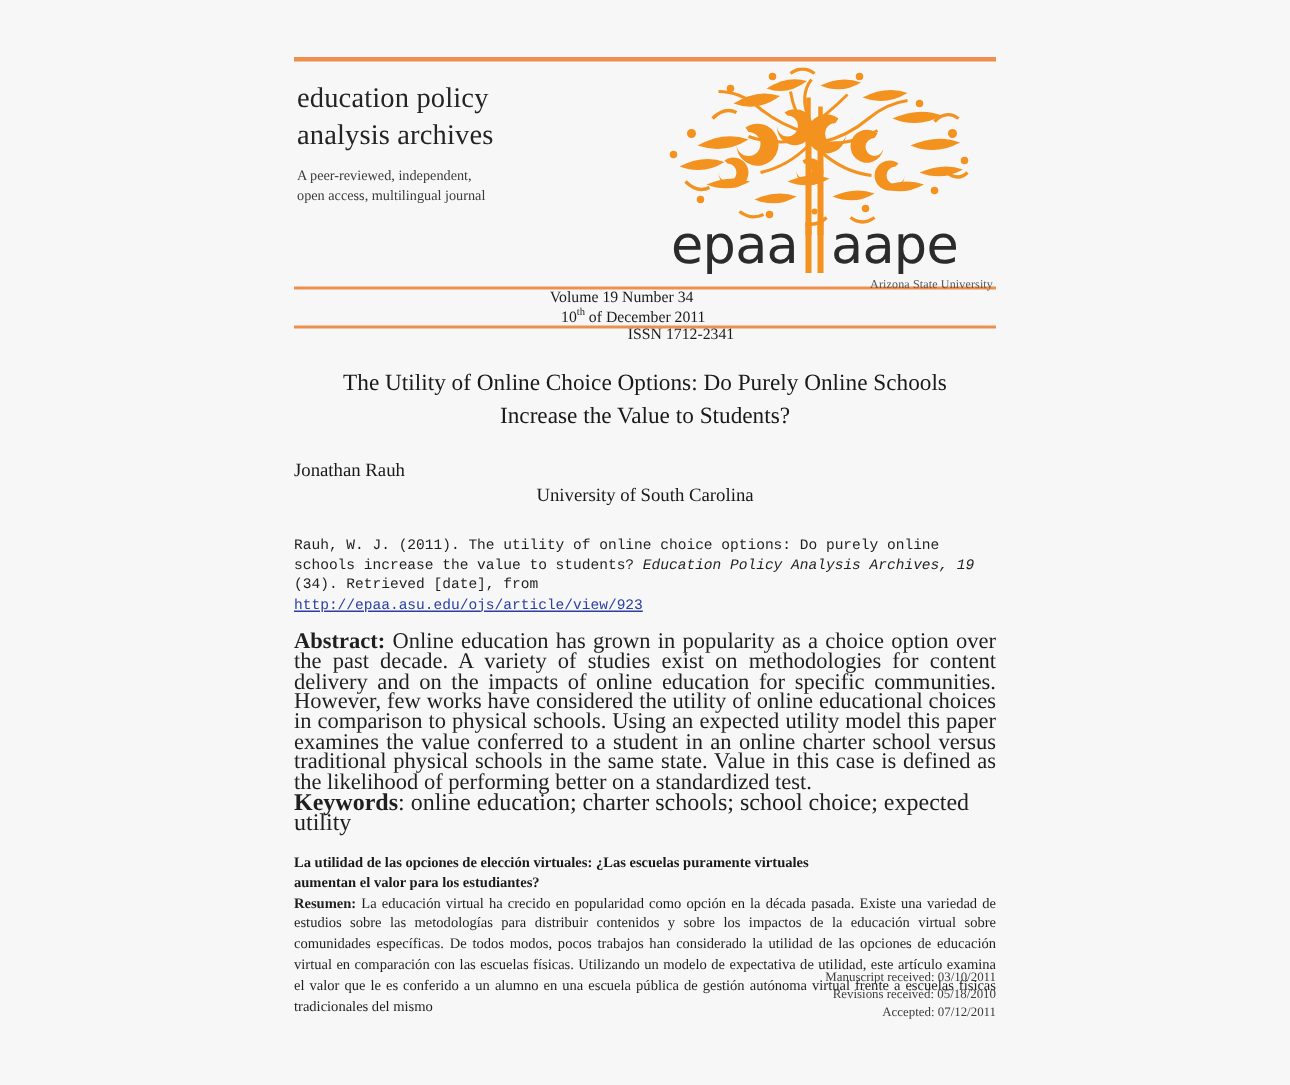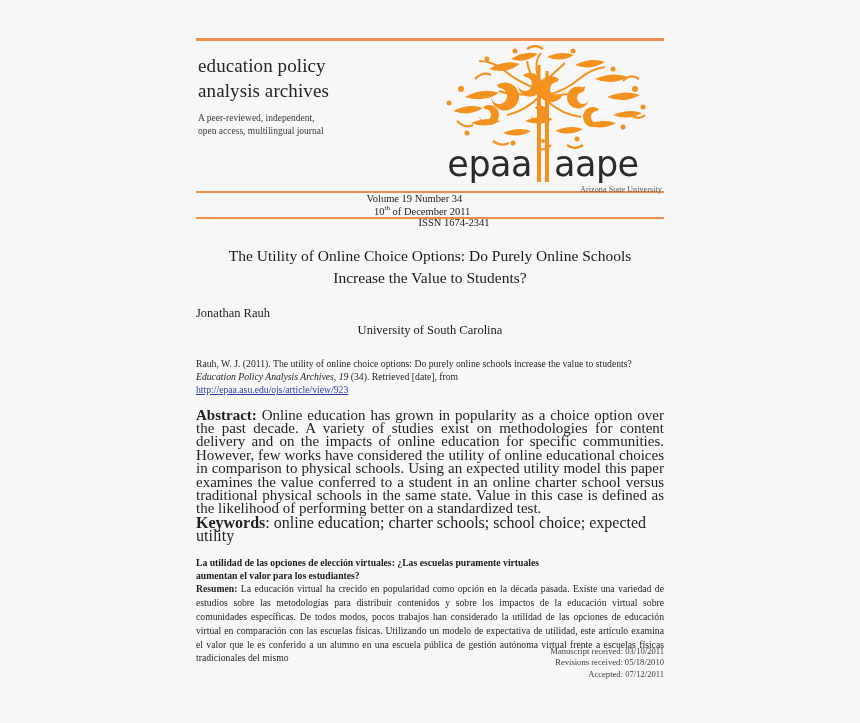--- a/index.html
+++ b/index.html
@@ -159,20 +159,21 @@
     font-size: 12.5px;
     line-height: 17px;
     color: #1a1a1a;
   }
 
   .citation {
     margin-top: 18px;
     font-size: 9.7px;
     line-height: 13.2px;
     color: #1f1f1f;
+    font-family: Liberation Mono, monospace;
   }
   .citation .ital { font-style: italic; }
   .citation a {
     color: #2a3fa0;
     text-decoration: underline;
   }
 
   .abstract-block {
     margin-top: 12px;
     font-size: 15px;
@@ -322,21 +323,21 @@
         </div>
 
         <div class="university">Arizona State University</div>
       </div>
     </div>
 
     <div class="rule-orange thin"></div>
     <div class="volume-bar">
       <span class="vb-cell vb-vol">Volume 19 Number 34</span>
       <span class="vb-cell vb-date"><span>10</span><span class="sup">th</span><span> of December 2011</span></span>
-      <span class="vb-cell vb-issn">ISSN 1674-2341</span>
+      <span class="vb-cell vb-issn">ISSN 1712-2341</span>
     </div>
     <div class="rule-orange thin"></div>
 
     <div class="article">
 
       <div class="article-title">
         <div>The Utility of Online Choice Options: Do Purely Online Schools</div>
         <div>Increase the Value to Students?</div>
       </div>
 

